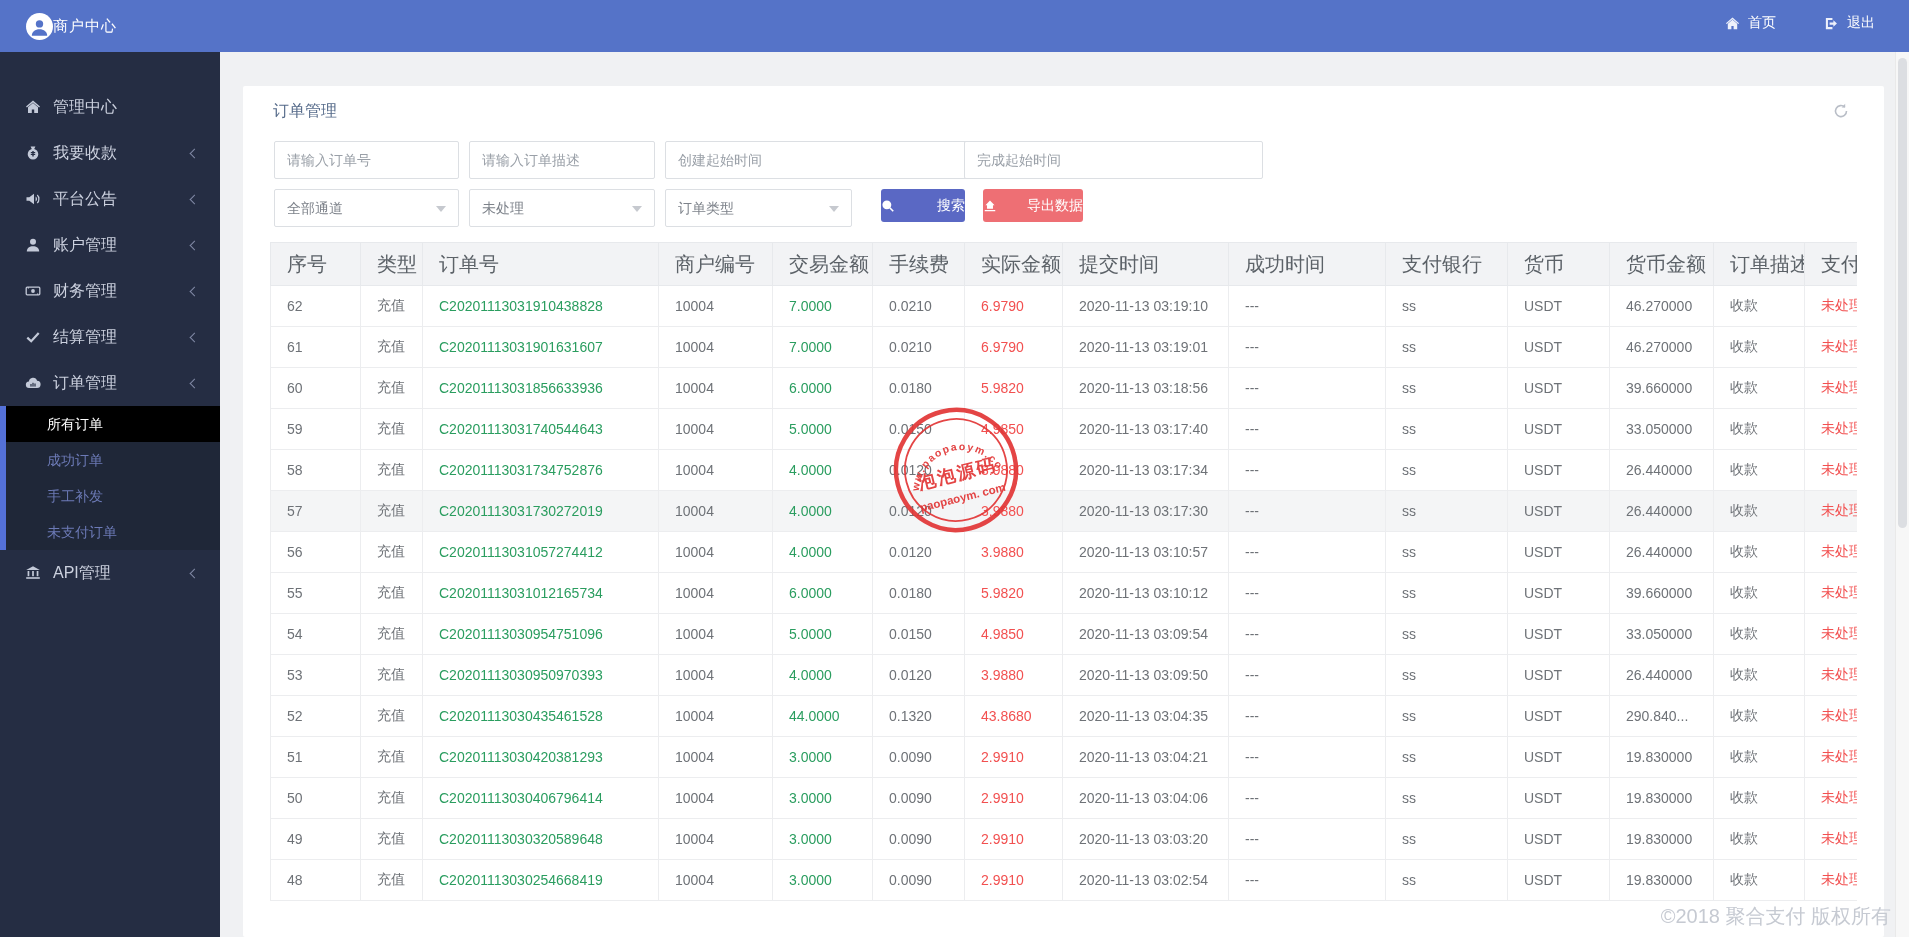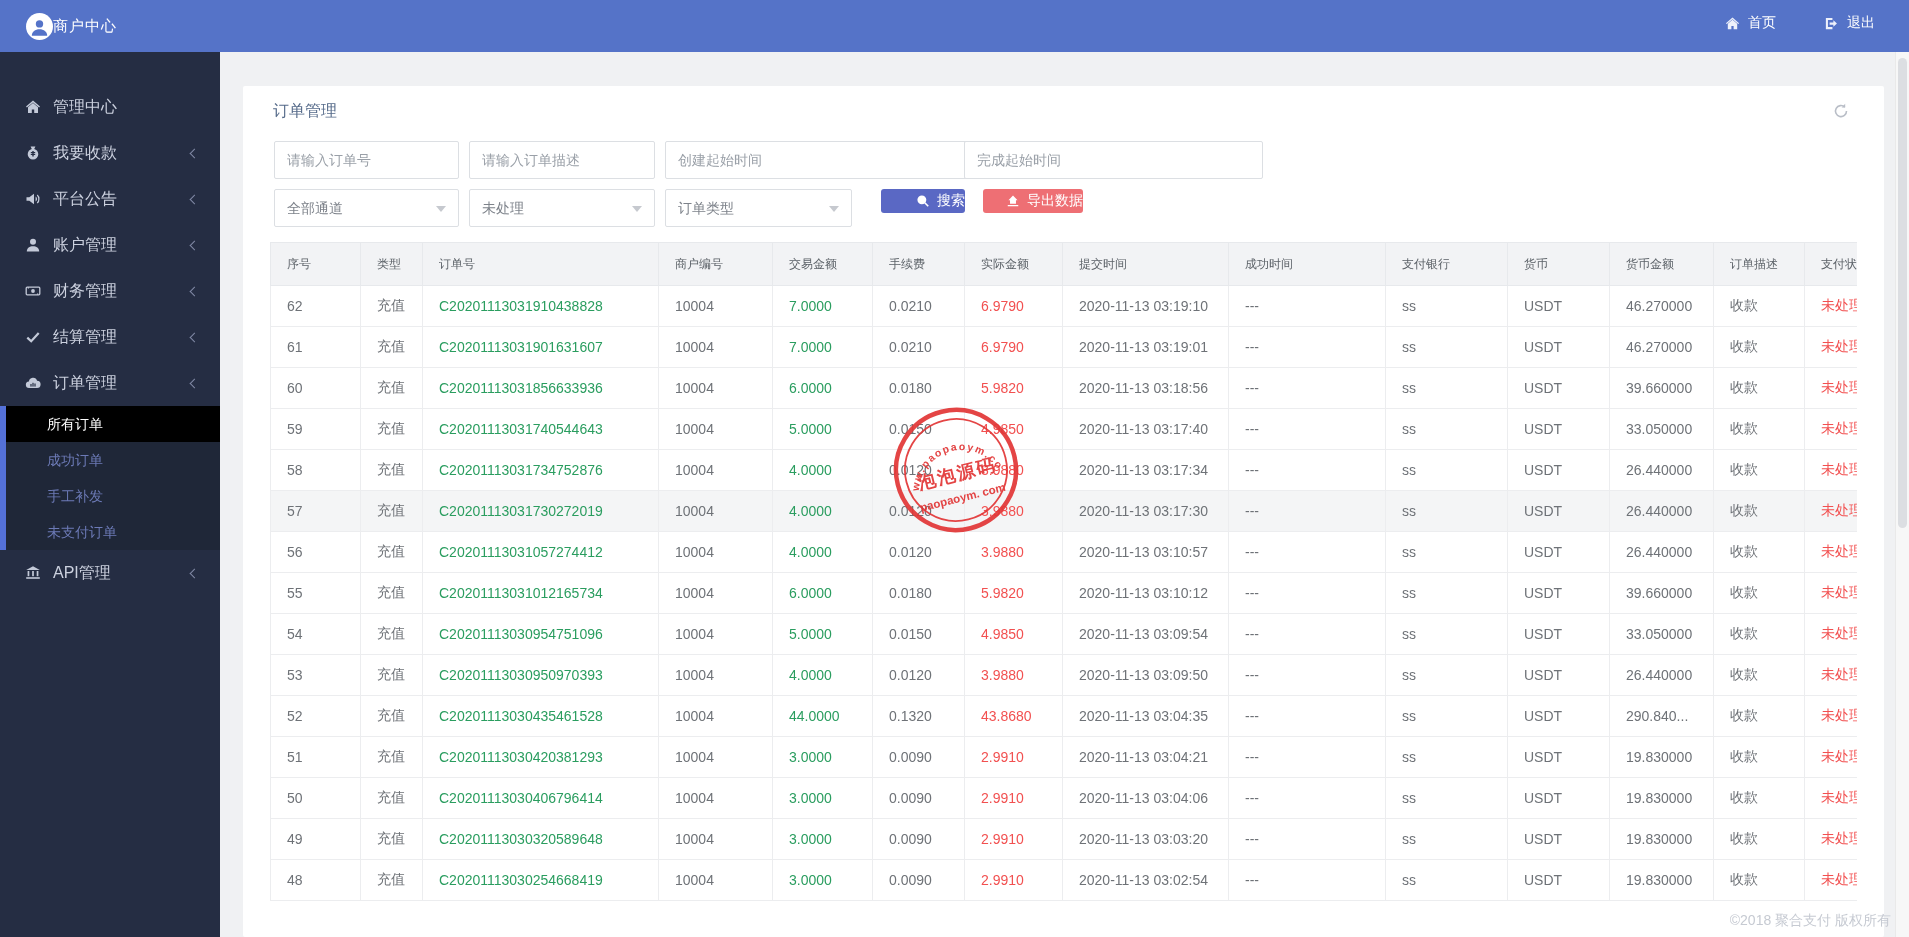--- a/index.html
+++ b/index.html
@@ -41,44 +41,44 @@
   .refresh{position:absolute;right:34px;top:16px;width:18px;height:18px;color:#b9bec7;cursor:pointer;}
   .refresh svg{width:18px;height:18px;}
 
   .finput{position:absolute;height:38px;border:1px solid #dcdfe3;border-radius:2px;background:#fff;
     font-size:14px;color:#9aa0a8;padding:0 12px;line-height:36px;outline:none;}
   input.finput::placeholder{color:#9aa0a8;}
   .fselect{position:absolute;height:38px;border:1px solid #dcdfe3;border-radius:2px;background:#fff;
     font-size:14px;color:#7d828a;padding-left:12px;line-height:36px;cursor:pointer;}
   .caret{position:absolute;right:12px;top:16px;width:0;height:0;
     border-left:5px solid transparent;border-right:5px solid transparent;border-top:6px solid #c6c9cf;}
-  .btn{position:absolute;height:24px;border:none;border-radius:3px;color:#fff;font-size:14px;
-    display:flex;align-items:center;justify-content:flex-end;gap:7px;cursor:pointer;
+  .btn{position:absolute;height:33px;border:none;border-radius:3px;color:#fff;font-size:14px;
+    display:flex;align-items:center;justify-content:space-between;gap:7px;cursor:pointer;
     font-family:"Liberation Sans","DejaVu Sans",sans-serif;}
   .btn svg{width:14px;height:14px;fill:#fff;}
   .btn-search{left:638px;top:103px;width:84px;background:var(--btn);}
   .btn-export{left:740px;top:103px;width:100px;background:var(--export);}
 
   
   .table-wrap{position:absolute;left:27px;top:156px;width:1587px;height:670px;overflow:hidden;}
   table{border-collapse:collapse;table-layout:fixed;width:1674px;}
   th{height:43px;background:#f2f3f5;border:1px solid #e7e9ec;color:#5c6268;font-weight:400;
-     font-size:12px;text-align:left;padding-left:16px;white-space:nowrap;overflow:hidden;}
+     font-size:20px;text-align:left;padding-left:16px;white-space:nowrap;overflow:hidden;}
   td{height:41px;border:1px solid #ecedef;color:#6e7277;font-size:14px;text-align:left;
      padding-left:16px;white-space:nowrap;overflow:hidden;text-overflow:ellipsis;}
   tr.hl td{background:#f4f5f6;}
   .c-green{color:var(--green);}
   .c-red{color:var(--red);}
 
   
   .stamp{position:absolute;left:856px;top:370px;width:200px;height:200px;z-index:25;
     transform:rotate(-14deg);opacity:.92;pointer-events:none;}
 
   
-  .footer{position:absolute;right:18px;bottom:7px;font-size:14px;color:#c6cad2;z-index:26;}
+  .footer{position:absolute;right:18px;bottom:7px;font-size:20px;color:#c6cad2;z-index:26;}
   .scrollbar{position:absolute;right:0;top:52px;width:14px;height:885px;background:#f7f7f7;
     border-left:1px solid #e9e9e9;z-index:40;}
   .thumb{position:absolute;left:2px;top:6px;width:9px;height:470px;background:#dcdee2;border-radius:5px;}
 </style>
 </head>
 <body>
 
 <div class="header">
   <span class="avatar">
     <svg viewBox="0 0 16 16">

